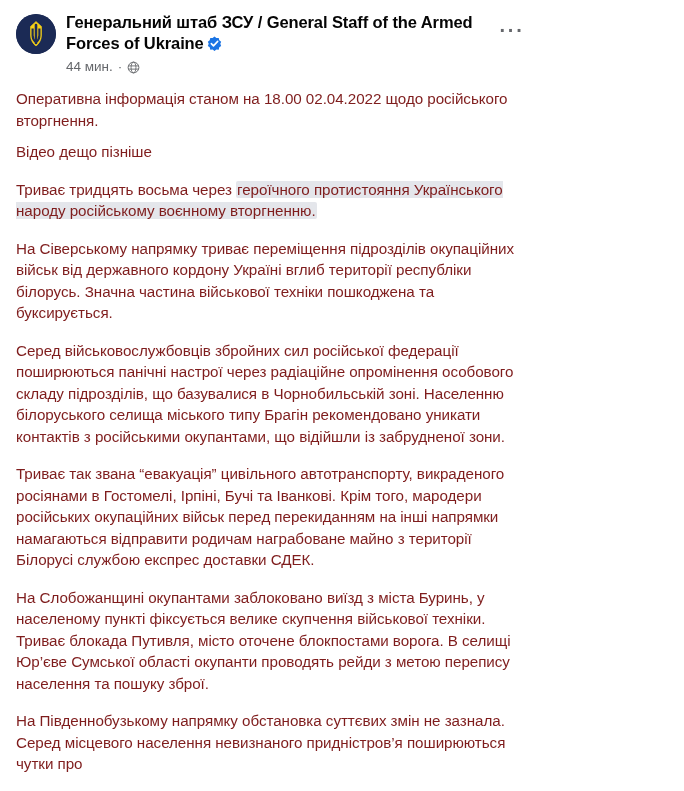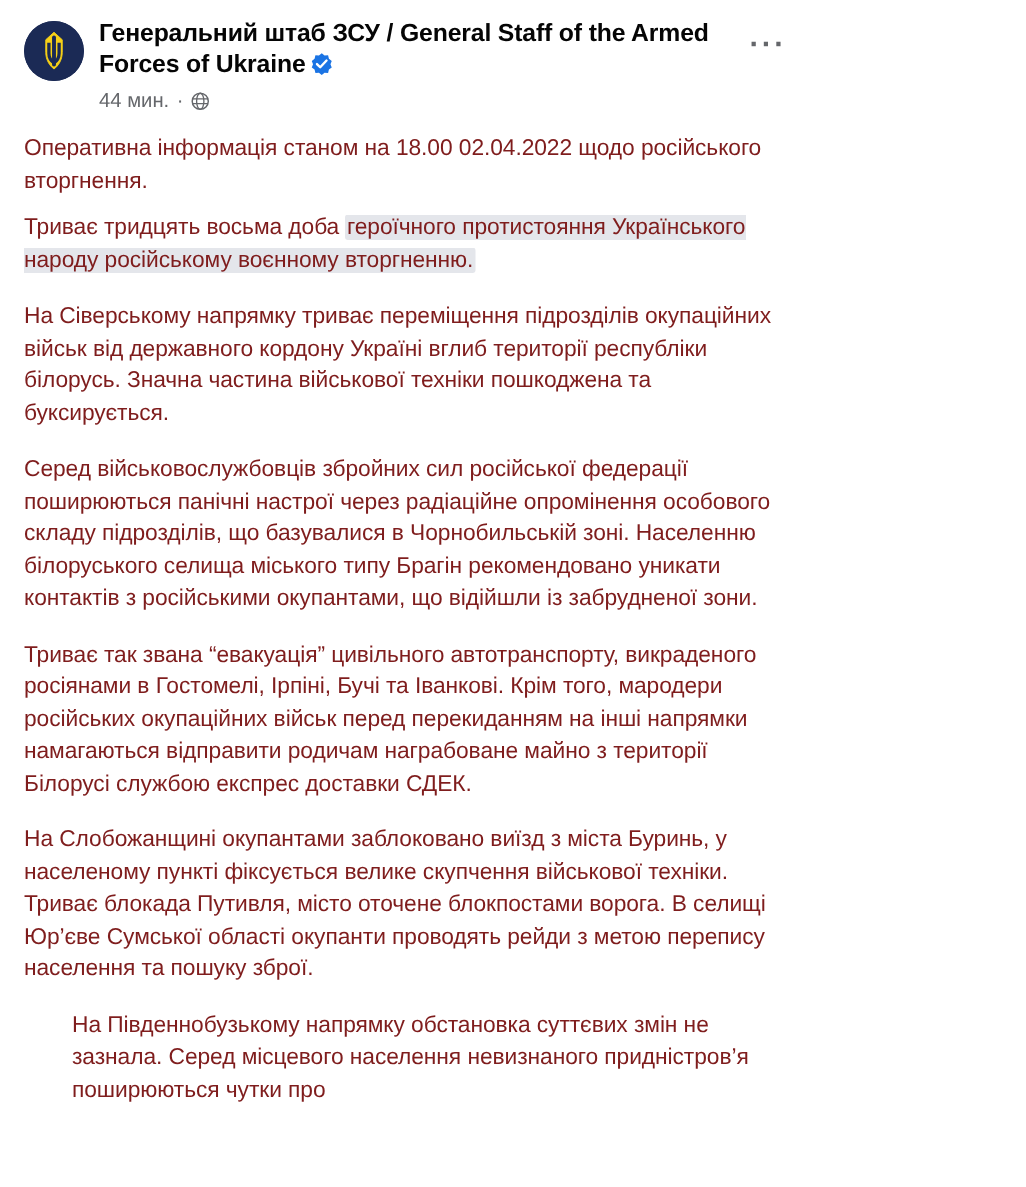--- a/index.html
+++ b/index.html
@@ -102,21 +102,20 @@
     letter-spacing: -0.05px;
   }
   .post-body p {
     margin: 0 0 16px 0;
   }
   .post-body p.tight {
     margin-bottom: 10px;
   }
   .post-body p:last-child {
     margin-bottom: 0;
-    margin-left: 32px;
   }
   .hl {
     background: #e4e6eb;
     border-radius: 2px;
     padding: 0 1px;
   }
 </style>
 </head>
 <body>
 
@@ -151,22 +150,23 @@
           </svg>
         </span>
       </div>
     </div>
 
     <div class="more-btn">···</div>
   </div>
 
   <div class="post-body">
     <p class="tight">Оперативна інформація станом на 18.00 02.04.2022 щодо російського вторгнення.</p>
+    <p>Відео дещо пізніше</p>
     <p>
-      <span>Триває тридцять восьма доба </span><span class="hl">героїчного протистояння Українського народу російському воєнному вторгненню.</span>
+      <span>Триває тридцять восьма через </span><span class="hl">героїчного протистояння Українського народу російському воєнному вторгненню.</span>
     </p>
     <p>На Сіверському напрямку триває переміщення підрозділів окупаційних військ від державного кордону Україні вглиб території республіки білорусь. Значна частина військової техніки пошкоджена та буксирується.</p>
     <p>Серед військовослужбовців збройних сил російської федерації поширюються панічні настрої через радіаційне опромінення особового складу підрозділів, що базувалися в Чорнобильській зоні. Населенню білоруського селища міського типу Брагін рекомендовано уникати контактів з російськими окупантами, що відійшли із забрудненої зони.</p>
     <p>Триває так звана “евакуація” цивільного автотранспорту, викраденого росіянами в Гостомелі, Ірпіні, Бучі та Іванкові. Крім того, мародери російських окупаційних військ перед перекиданням на інші напрямки намагаються відправити родичам награбоване майно з території Білорусі службою експрес доставки СДЕК.</p>
     <p>На Слобожанщині окупантами заблоковано виїзд з міста Буринь, у населеному пункті фіксується велике скупчення військової техніки. Триває блокада Путивля, місто оточене блокпостами ворога. В селищі Юр’єве Сумської області окупанти проводять рейди з метою перепису населення та пошуку зброї.</p>
     <p>На Південнобузькому напрямку обстановка суттєвих змін не зазнала. Серед місцевого населення невизнаного придністров’я поширюються чутки про</p>
   </div>
 
 </div>
 

